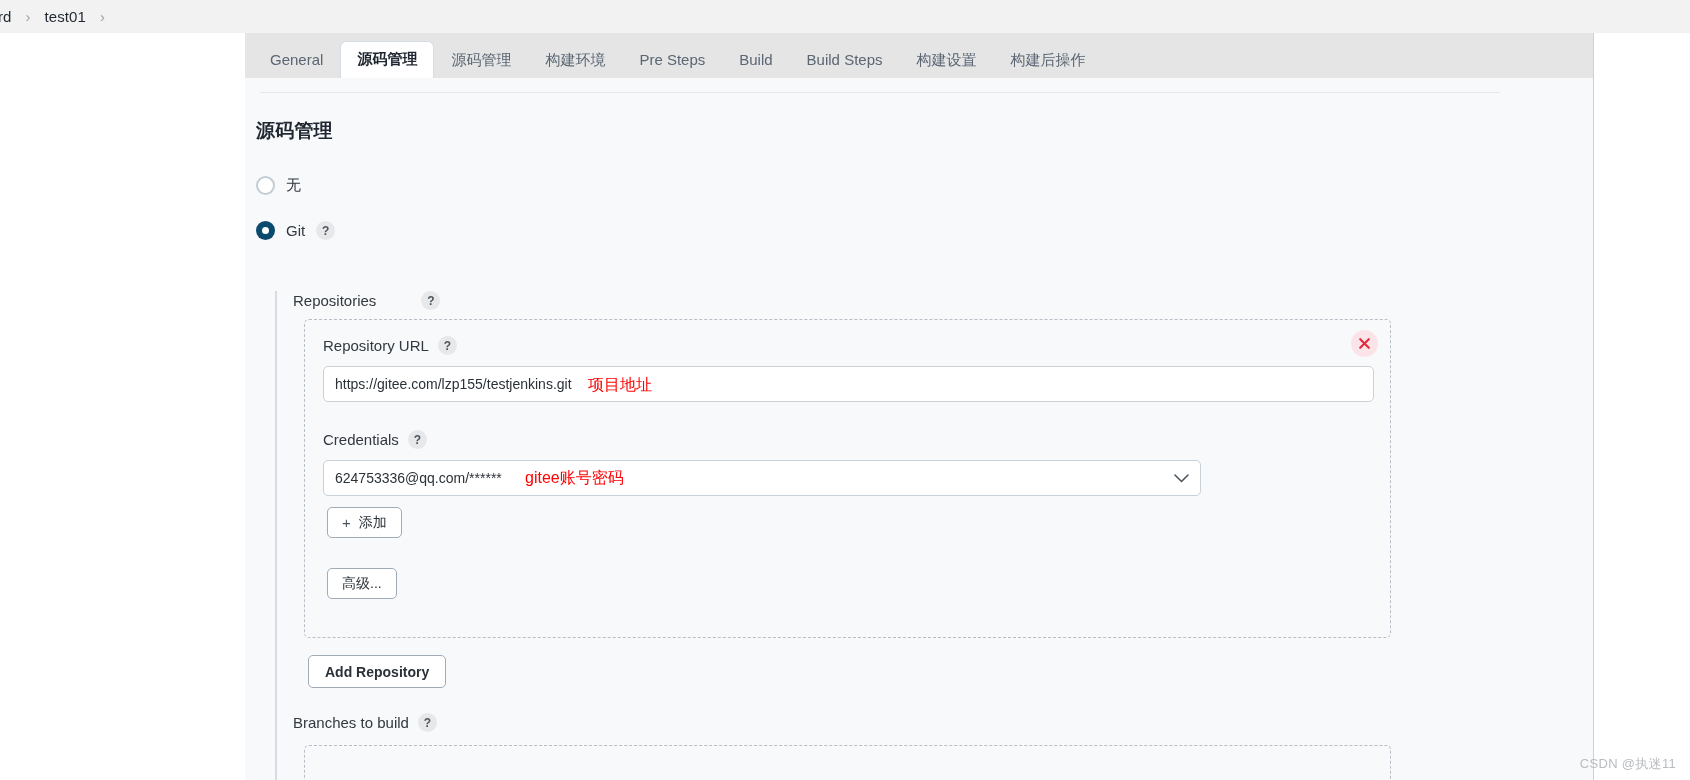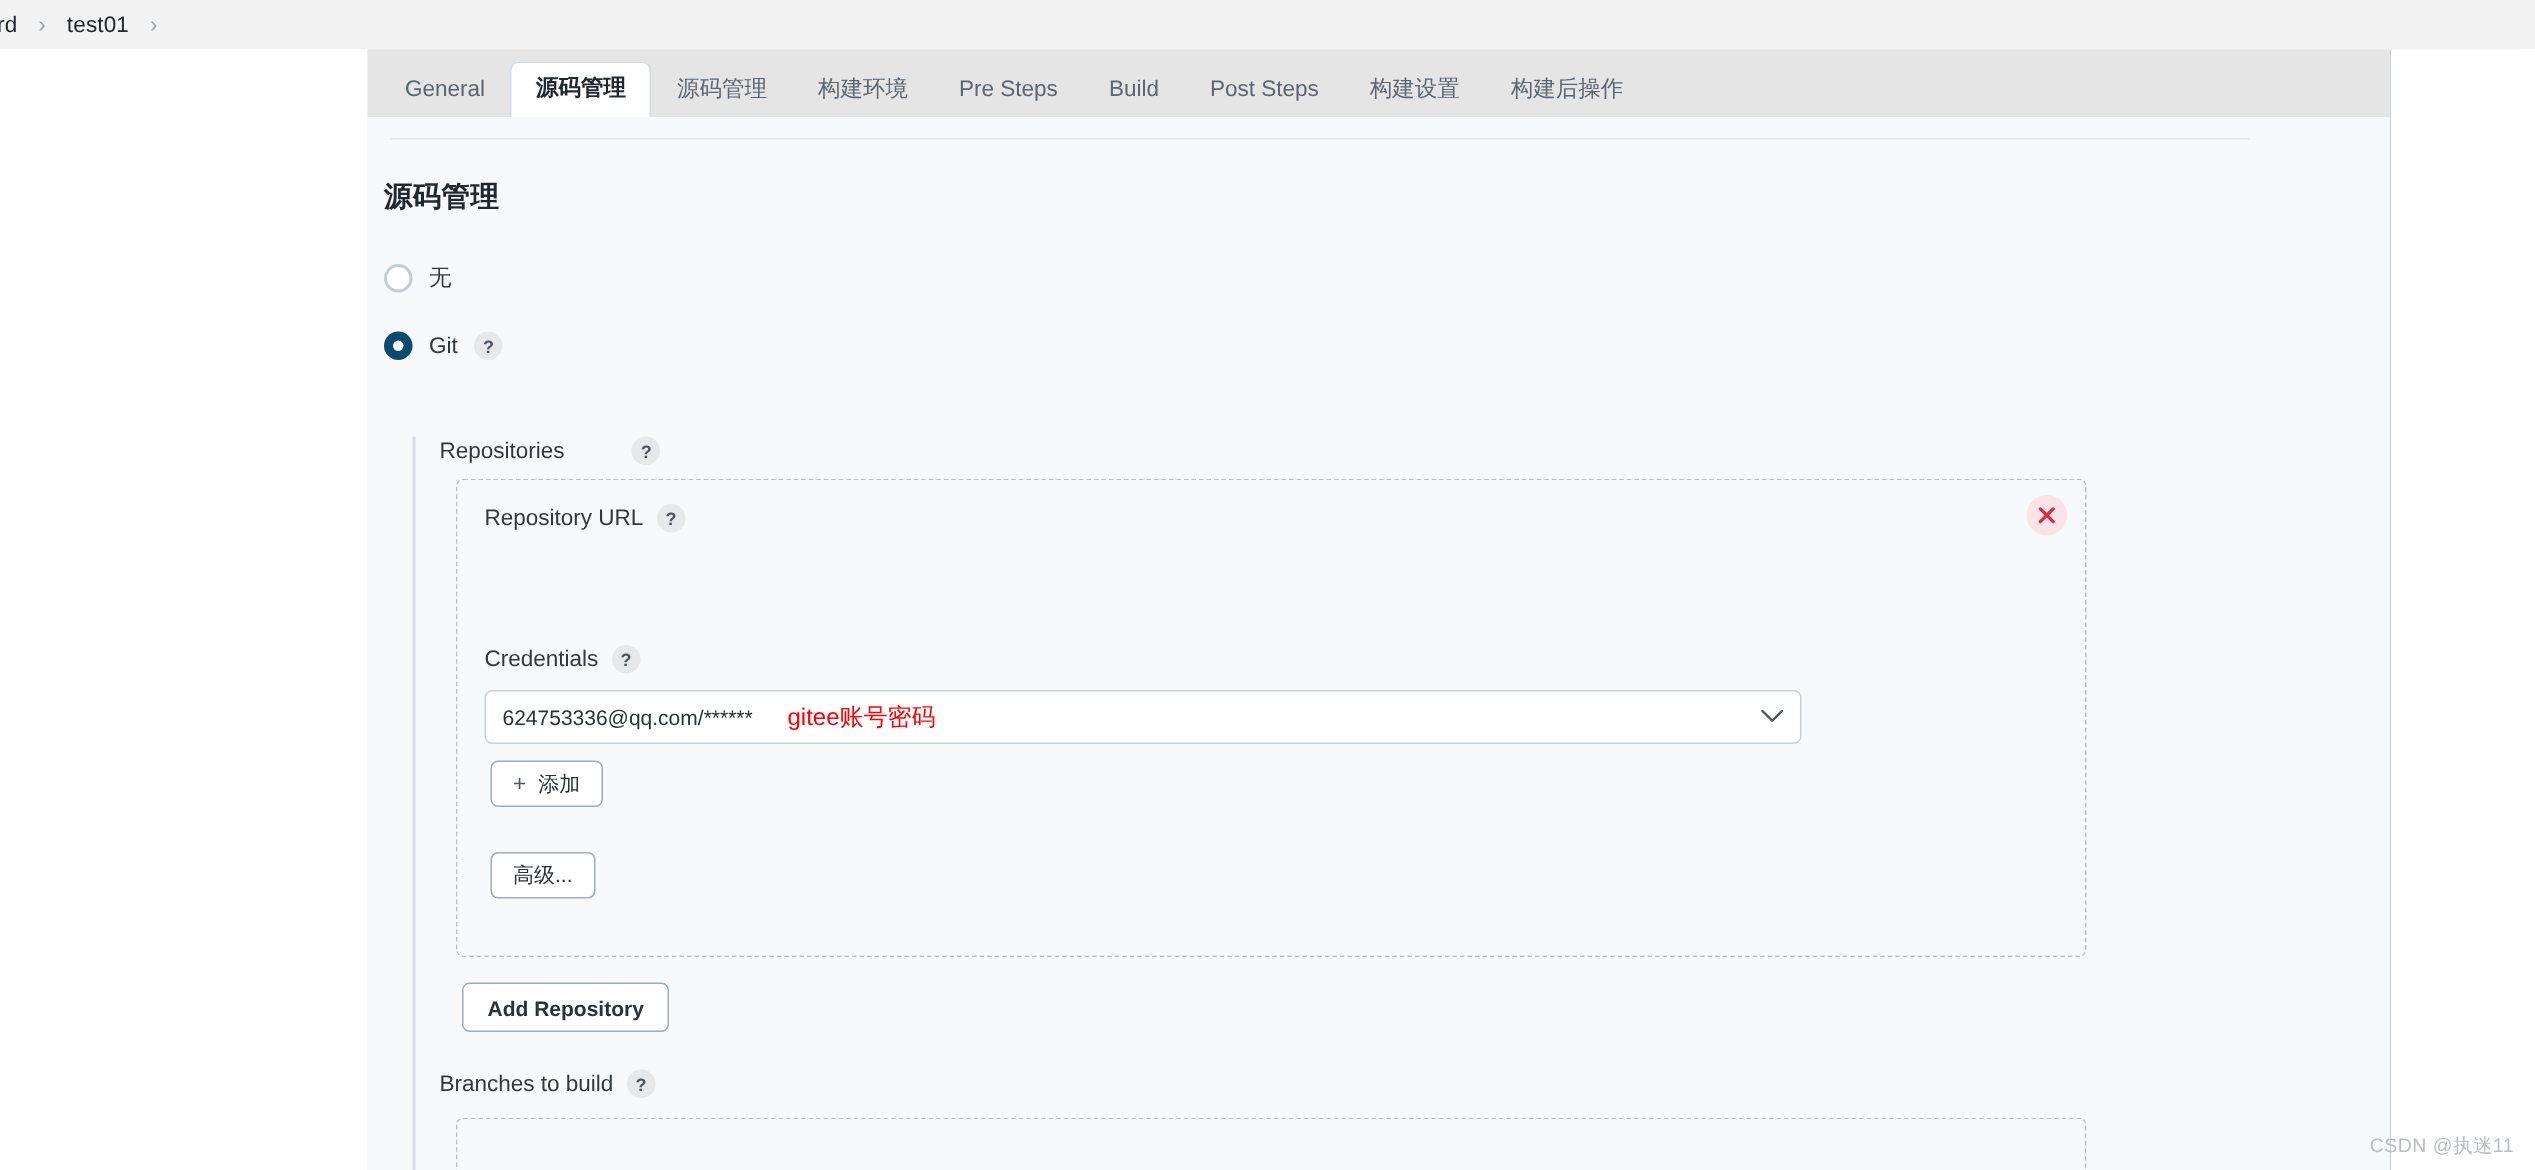--- a/index.html
+++ b/index.html
@@ -322,21 +322,21 @@
 
   <div class="right-gutter"></div>
 
   <div class="tabbar">
     <div class="tab"><span>General</span></div>
     <div class="tab active"><span>源码管理</span></div>
     <div class="tab"><span>源码管理</span></div>
     <div class="tab"><span>构建环境</span></div>
     <div class="tab"><span>Pre Steps</span></div>
     <div class="tab"><span>Build</span></div>
-    <div class="tab"><span>Post Steps</span></div>
+    <div class="tab"><span>Build Steps</span></div>
     <div class="tab"><span>构建设置</span></div>
     <div class="tab"><span>构建后操作</span></div>
   </div>
 
   <div class="panel">
 
     <div class="panel-divider"></div>
 
     <h2 class="section-title">源码管理</h2>
 
@@ -365,20 +365,24 @@
           <svg width="13" height="13" viewBox="0 0 13 13" aria-hidden="true">
             <path d="M2.2 2.2 L10.8 10.8 M10.8 2.2 L2.2 10.8" stroke="#e02b3e" stroke-width="2.1" stroke-linecap="round"></path>
           </svg>
         </button>
 
         <div class="field-label" style="position:absolute; left:18px; top:16px;">
           <span>Repository URL</span>
           <span class="help">?</span>
         </div>
 
+        <div style="position:absolute; left:18px; top:46px; width:1051px;">
+          <input class="text-input" type="text" value="https://gitee.com/lzp155/testjenkins.git" style="">
+          <span class="annot annot-url">项目地址</span>
+        </div>
 
         <div class="field-label" style="position:absolute; left:18px; top:110px;">
           <span>Credentials</span>
           <span class="help">?</span>
         </div>
 
         <div class="select-wrap" style="position:absolute; left:18px; top:140px; width:878px;">
           <div class="select-box">
             <span>624753336@qq.com/******</span>
             <span class="annot annot-cred">gitee账号密码</span>

